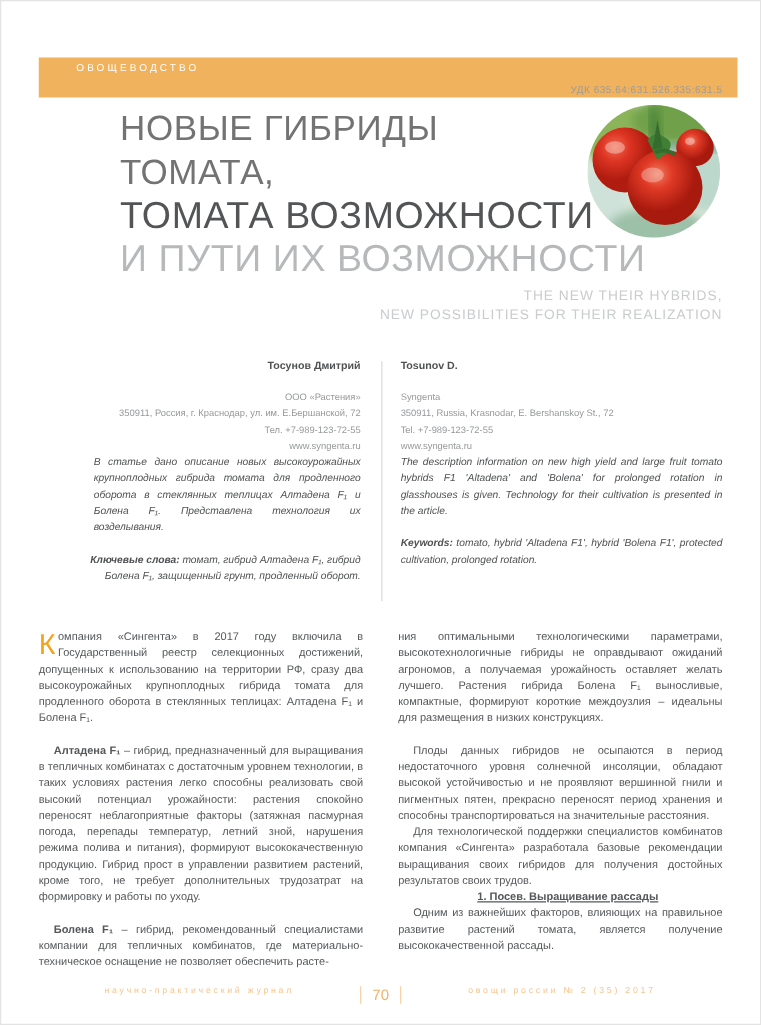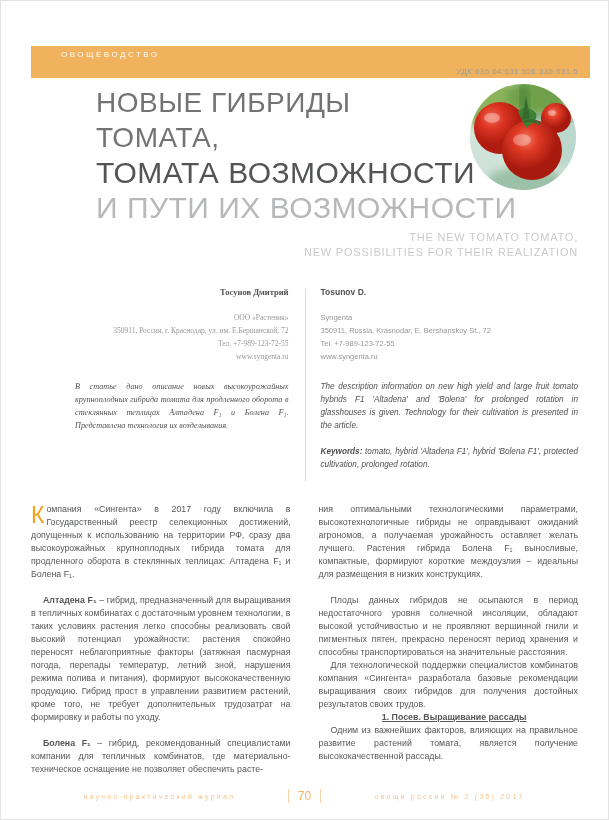--- a/index.html
+++ b/index.html
@@ -28,47 +28,47 @@
     position:absolute;top:229px;right:30px;text-align:right;
     font-size:11px;line-height:15px;color:#c9cbcd;letter-spacing:0.8px;
   }
   
   .photo{position:absolute;top:83px;right:32px;width:106px;height:106px;}
   
   .meta{position:absolute;top:286px;left:30px;right:30px;height:194px;}
   .meta .divider{position:absolute;left:50%;top:2px;bottom:0;width:1px;background:#d9dadb;}
   .meta-row{display:flex;}
   .mcol{width:50%;box-sizing:border-box;}
-  .mcol.left{padding-right:16px;text-align:right;font-family:Liberation Serif, serif;}
+  .mcol.left{padding-right:16px;text-align:right;}
   .mcol.right{padding-left:16px;text-align:left;}
   .author-name{font-size:8.5px;font-weight:bold;color:#4f5153;}
   .addr{margin-top:14px;font-size:7.5px;line-height:13px;color:#96989a;}
   .addr .link{color:#96989a;text-decoration:none;}
-  .abstract-row{margin-top:17px;}
+  .abstract-row{}
   .abs{font-style:italic;font-size:8.2px;line-height:13px;color:#4f5153;text-align:justify;}
   .mcol.left .abs{padding-left:44px;}
   .kw{margin-top:13px;}
   .mcol.left .kw{text-align:right;padding-left:30px;}
   .kw b{font-weight:bold;}
   
   .bodytext{position:absolute;top:502px;left:30px;right:30px;display:flex;gap:28px;
     font-size:8.8px;line-height:13px;color:#55575a;text-align:justify;}
   .bcol{width:calc(50% - 14px);}
   .bodytext p{margin:0;}
   .bodytext p.indent{text-indent:12px;}
   .bodytext p.gap{margin-top:13px;}
   .lead{font-weight:bold;}
   .dropcap{
     float:left;color:#f5a31c;font-size:23px;line-height:23px;
     padding:1px 2px 0 0;
   }
   .subhead{font-weight:bold;text-decoration:underline;margin-top:13px;text-align:center;}
   
   .footer{
-    position:absolute;left:30px;right:30px;bottom:16px;display:flex;align-items:center;
+    position:absolute;left:30px;right:30px;bottom:16px;display:flex;align-items:flex-start;
     color:#f6c48e;font-size:7px;letter-spacing:2.2px;
   }
   .footer .fl,.footer .fr{flex:1;text-align:center;}
   .footer .pageno{
     font-size:12px;letter-spacing:0;color:#f3b269;
     border-left:1px solid #f6d3a8;border-right:1px solid #f6d3a8;
     padding:1px 9px;line-height:12px;
   }
 </style>
 </head>
@@ -125,21 +125,21 @@
         <path d="M56 12 L60 34 L52 36 Z" fill="#356c2d"></path>
         <path d="M54 38 Q62 34 70 40" stroke="#356c2d" stroke-width="3" fill="none"></path>
         <ellipse cx="22" cy="34" rx="8" ry="5" fill="#ffffff" opacity="0.35"></ellipse>
         <ellipse cx="52" cy="56" rx="9" ry="6" fill="#ffffff" opacity="0.3"></ellipse>
         <ellipse cx="82" cy="29" rx="4" ry="3" fill="#ffffff" opacity="0.35"></ellipse>
       </g>
     </svg>
   </div>
 
   <div class="subtitle-en">
-    <div>THE NEW TOMATO TOMATO,</div>
+    <div>THE NEW THEIR HYBRIDS,</div>
     <div>NEW POSSIBILITIES FOR THEIR REALIZATION</div>
   </div>
 
   <div class="meta">
     <div class="divider"></div>
 
     <div class="meta-row">
       <div class="mcol left">
         <div class="author-name">Тосунов Дмитрий</div>
         <div class="addr">
@@ -156,20 +156,23 @@
           <div>350911, Russia, Krasnodar, E. Bershanskoy St., 72</div>
           <div>Tel. +7-989-123-72-55</div>
           <div><span class="link">www.syngenta.ru</span></div>
         </div>
       </div>
     </div>
 
     <div class="meta-row abstract-row">
       <div class="mcol left">
         <div class="abs">В статье дано описание новых высокоурожайных крупноплодных гибрида томата для продленного оборота в стеклянных теплицах Алтадена F₁ и Болена F₁. Представлена технология их возделывания.</div>
+        <div class="abs kw">
+          <b>Ключевые слова:</b><span> томат, гибрид Алтадена F₁, гибрид Болена F₁, защищенный грунт, продленный оборот.</span>
+        </div>
       </div>
       <div class="mcol right">
         <div class="abs">The description information on new high yield and large fruit tomato hybrids F1 'Altadena' and 'Bolena' for prolonged rotation in glasshouses is given. Technology for their cultivation is presented in the article.</div>
         <div class="abs kw">
           <b>Keywords:</b><span> tomato, hybrid 'Altadena F1', hybrid 'Bolena F1', protected cultivation, prolonged rotation.</span>
         </div>
       </div>
     </div>
   </div>
 

